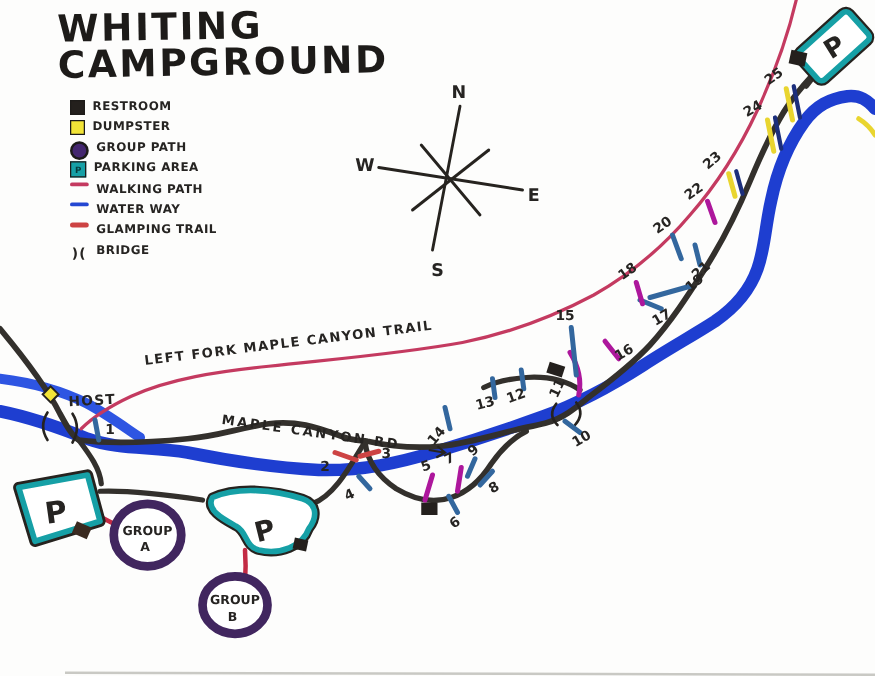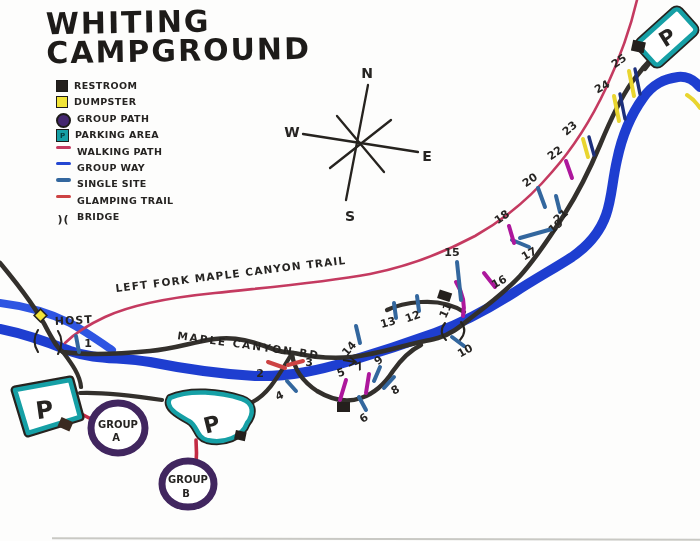--- a/index.html
+++ b/index.html
@@ -244,25 +244,21 @@
         <div class="legend-row">
           <span class="sw sw-parking" style="background: rgb(22, 160, 166);">P</span>
           <span class="legend-label">PARKING AREA</span>
         </div>
         <div class="legend-row">
           <span class="sw sw-line" style="background: rgb(196, 58, 96);"></span>
           <span class="legend-label">WALKING PATH</span>
         </div>
         <div class="legend-row">
           <span class="sw sw-line" style="background: rgb(36, 71, 210);"></span>
-          <span class="legend-label">GROUP WAY</span>
-        </div>
-        <div class="legend-row">
-          <span class="sw sw-line" style="background: rgb(51, 103, 158);"></span>
-          <span class="legend-label">SINGLE SITE</span>
+          <span class="legend-label">WATER WAY</span>
         </div>
         <div class="legend-row">
           <span class="sw sw-line" style="background: rgb(205, 67, 67);"></span>
           <span class="legend-label">GLAMPING TRAIL</span>
         </div>
         <div class="legend-row">
           <span class="sw sw-bridge">)(</span>
           <span class="legend-label">BRIDGE</span>
         </div>
       </div>

